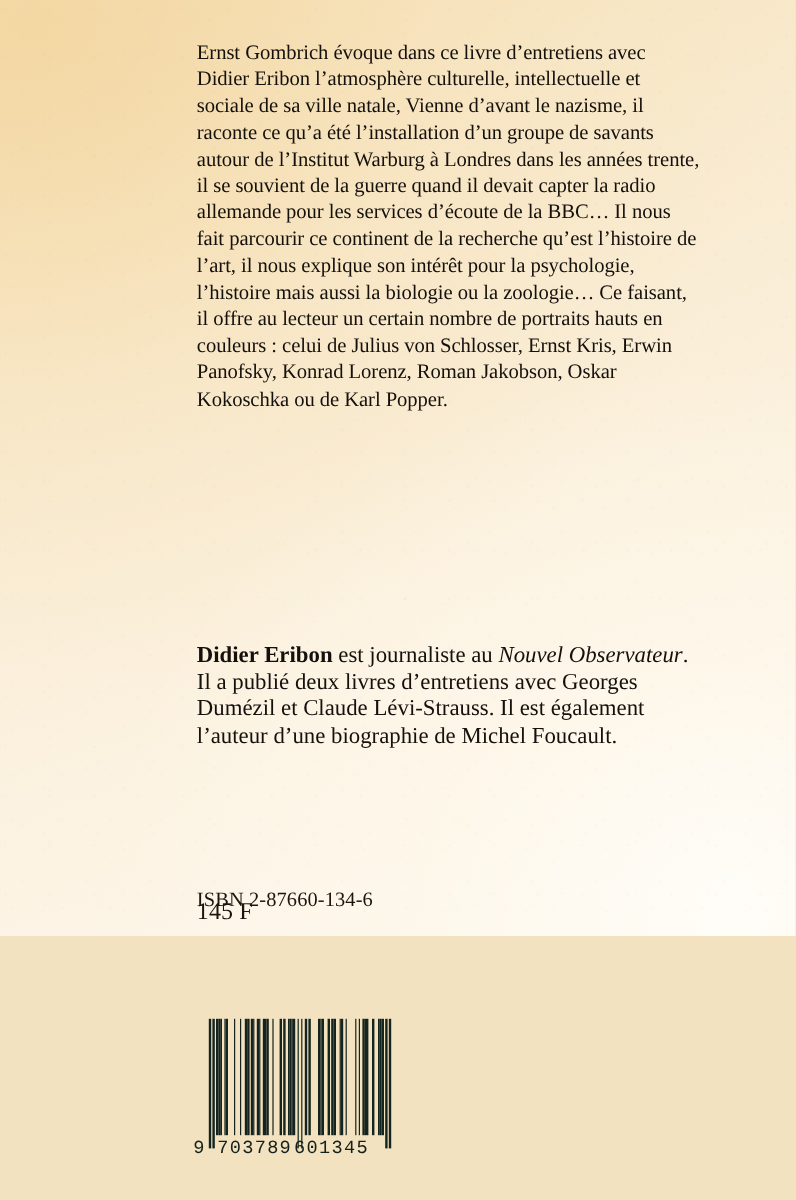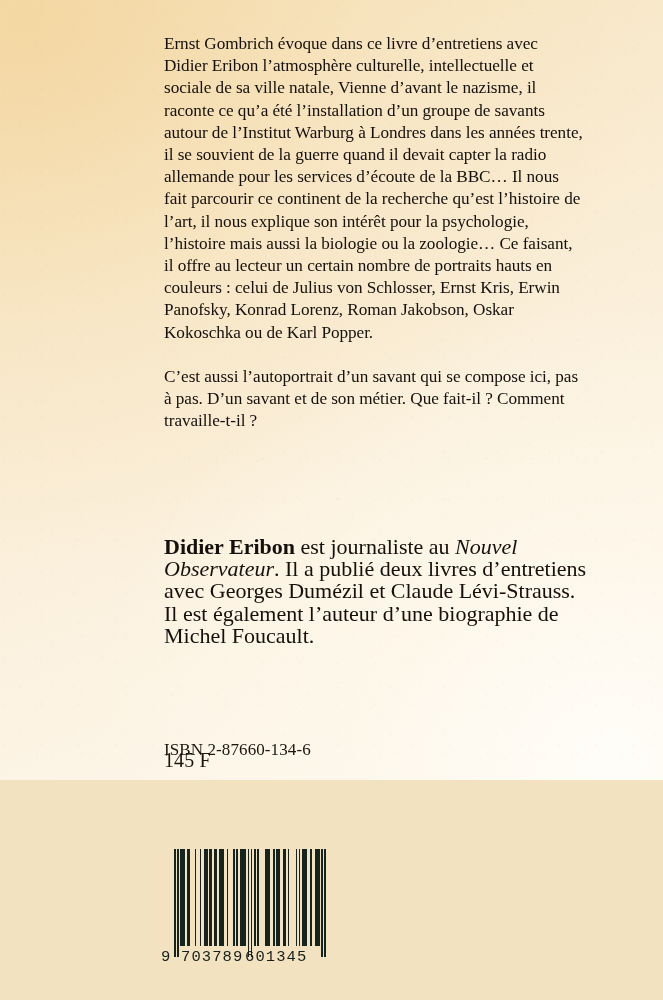--- a/index.html
+++ b/index.html
@@ -70,21 +70,21 @@
   }
   strong, .bd {
     font-weight: bold;
   }
 
   #bio {
     position: absolute;
     left: 164px;
     top: 536px;
     width: 424px;
-    font-size: 22px;
+    font-size: 19px;
     line-height: 22.2px;
     color: #14100c;
   }
 
   #isbn {
     position: absolute;
     left: 164px;
     top: 739px;
     font-size: 17px;
     line-height: 21px;
@@ -160,21 +160,20 @@
 </head>
 <body>
 
 <div id="page">
 
   <div id="grain"></div>
 
   <div id="blurb">
     <p class="para"><span>Ernst Gombrich évoque dans ce livre d’entretiens avec Didier Eribon l’atmosphère culturelle, intellectuelle et sociale de sa ville natale, Vienne d’avant le nazisme, il raconte ce qu’a été l’installation d’un groupe de savants autour de l’Institut Warburg à Londres dans les années trente, il se souvient de la guerre quand il devait capter la radio allemande pour les services d’écoute de la BBC… Il nous fait parcourir ce continent de la recherche qu’est l’histoire de l’art, il nous explique son intérêt pour la psychologie, l’histoire mais aussi la biologie ou la zoologie… Ce faisant, il offre au lecteur un certain nombre de portraits hauts en couleurs : celui de Julius von Schlosser, Ernst Kris, Erwin Panofsky, Konrad Lorenz, Roman Jakobson, Oskar Kokoschka ou de Karl Popper.</span></p>
 
-    <p class="para tight"><span>C’est aussi l’autoportrait d’un savant qui se compose ici, pas à pas. D’un savant et de son métier. Que fait-il ? Comment travaille-t-il ?</span></p>
 
   </div>
 
   <div id="bio"><strong class="bd">Didier Eribon</strong><span> est journaliste au </span><em class="it">Nouvel Observateur</em><span>. Il a publié deux livres d’entretiens avec Georges Dumézil et Claude Lévi-Strauss. Il est également l’auteur d’une biographie de Michel Foucault.</span></div>
 
   <div id="isbn">ISBN 2-87660-134-6</div>
   <div id="price">145 F</div>
 
   <div id="barcode-block">
     <div id="bars">

